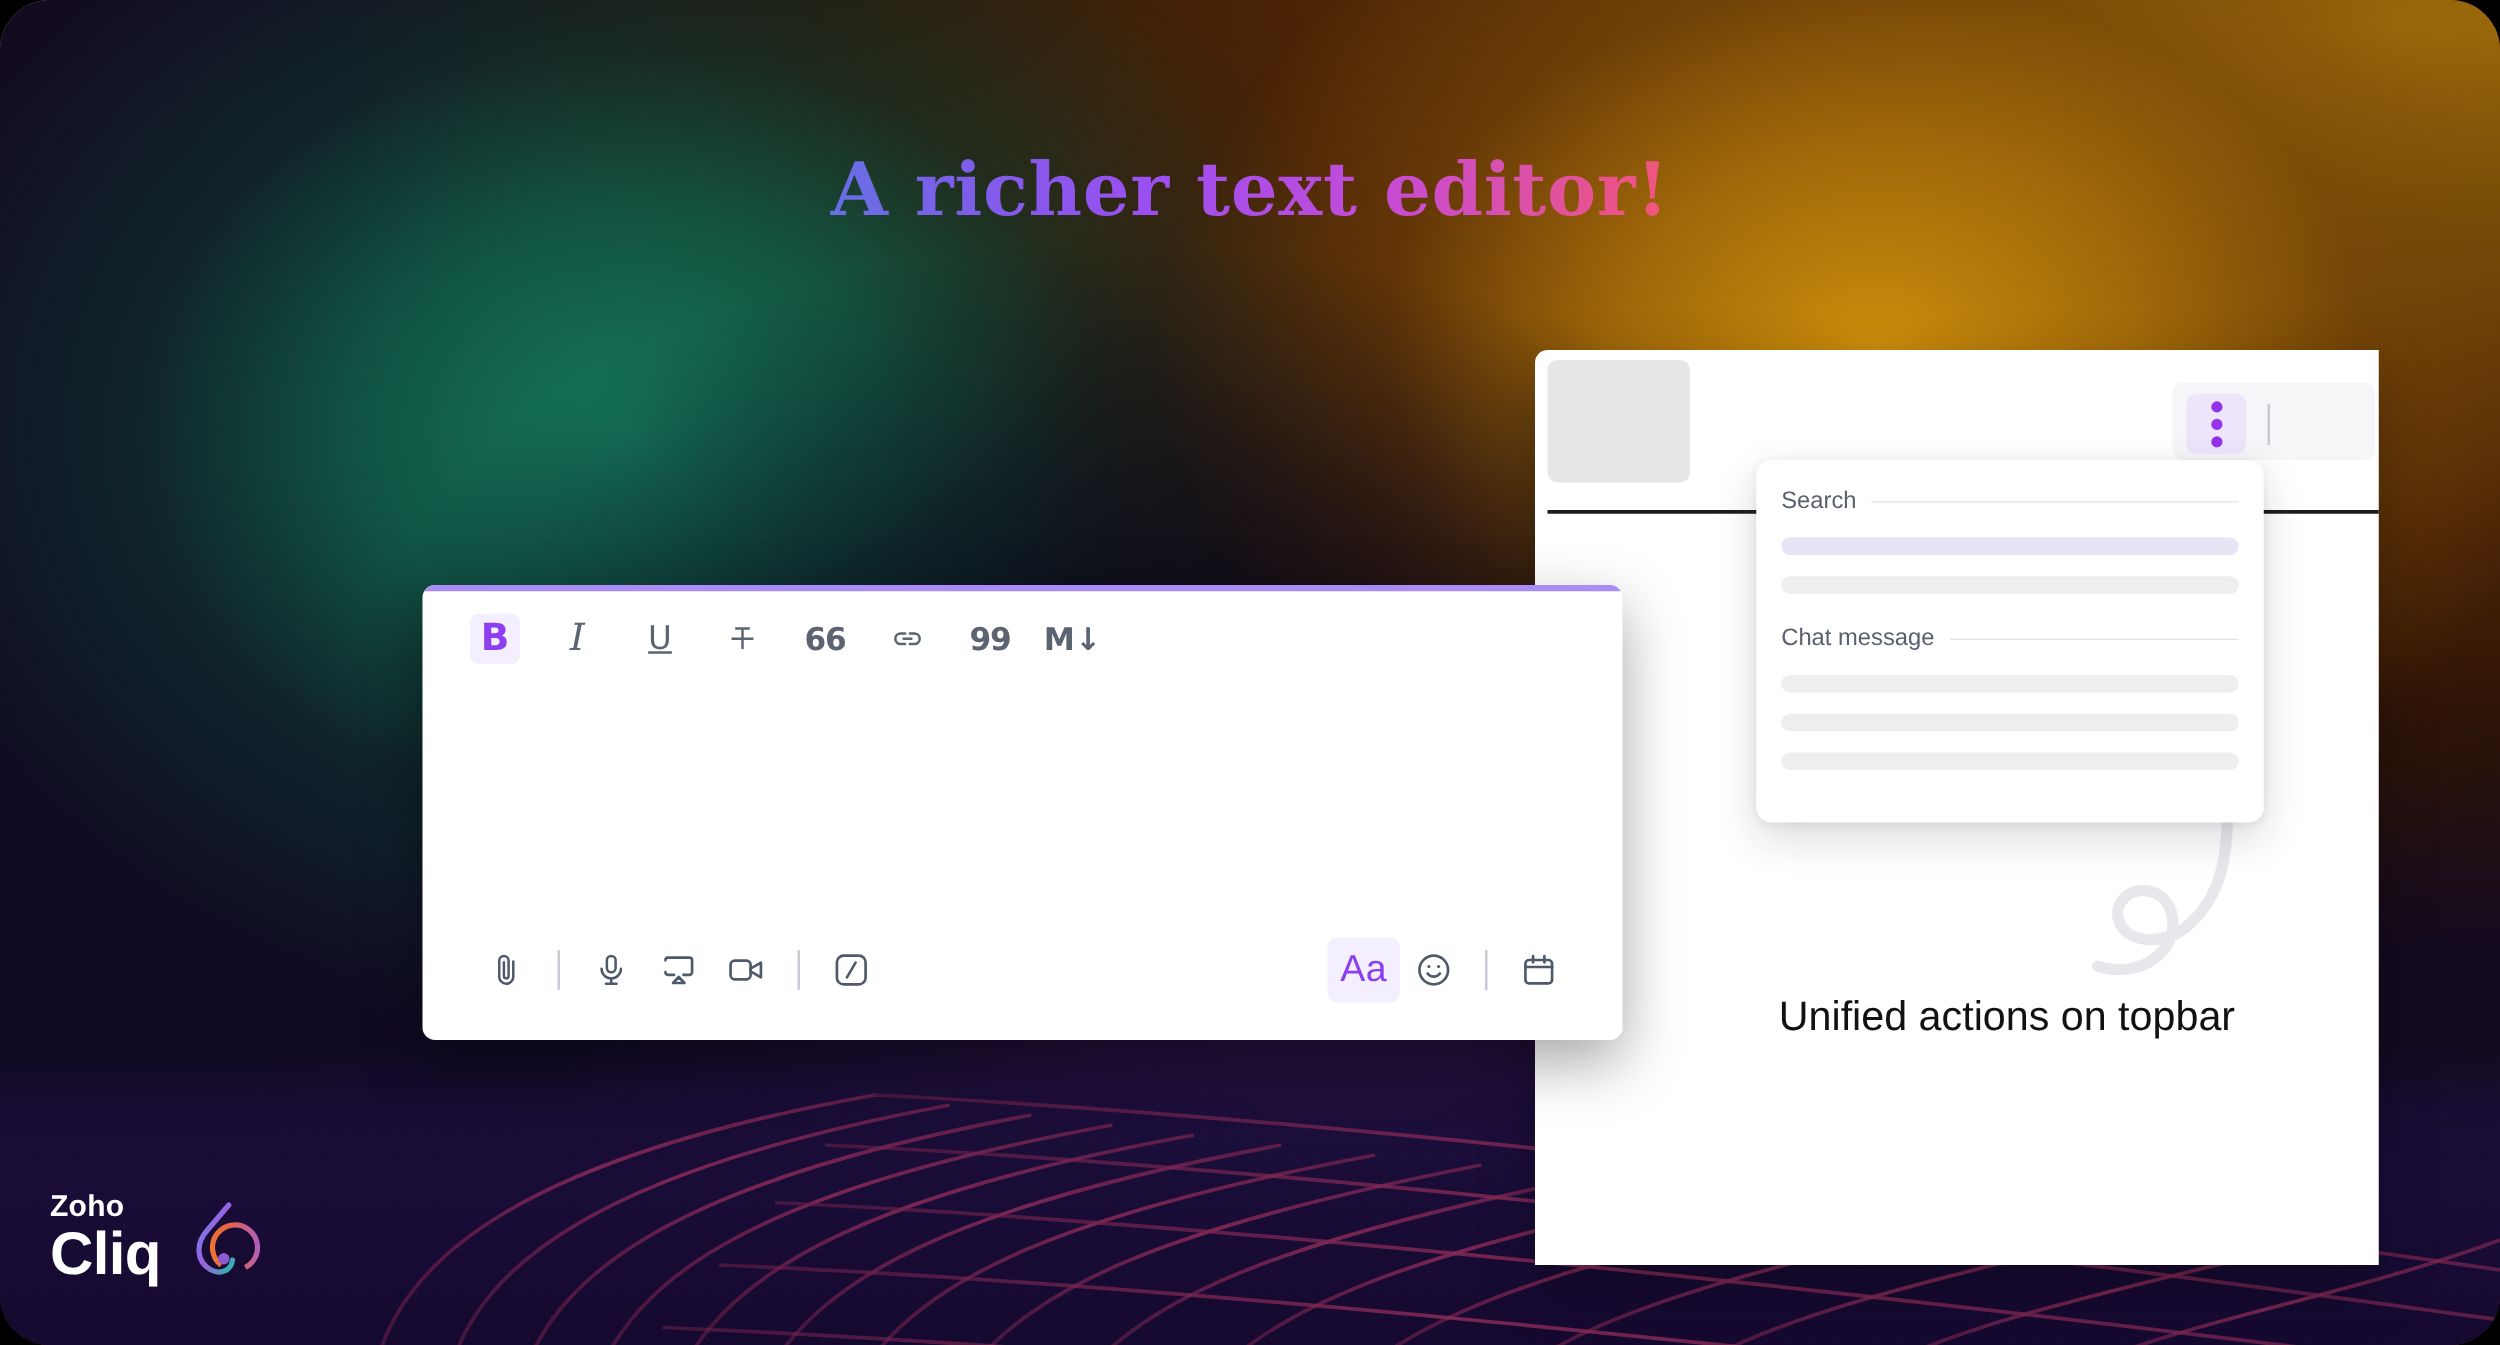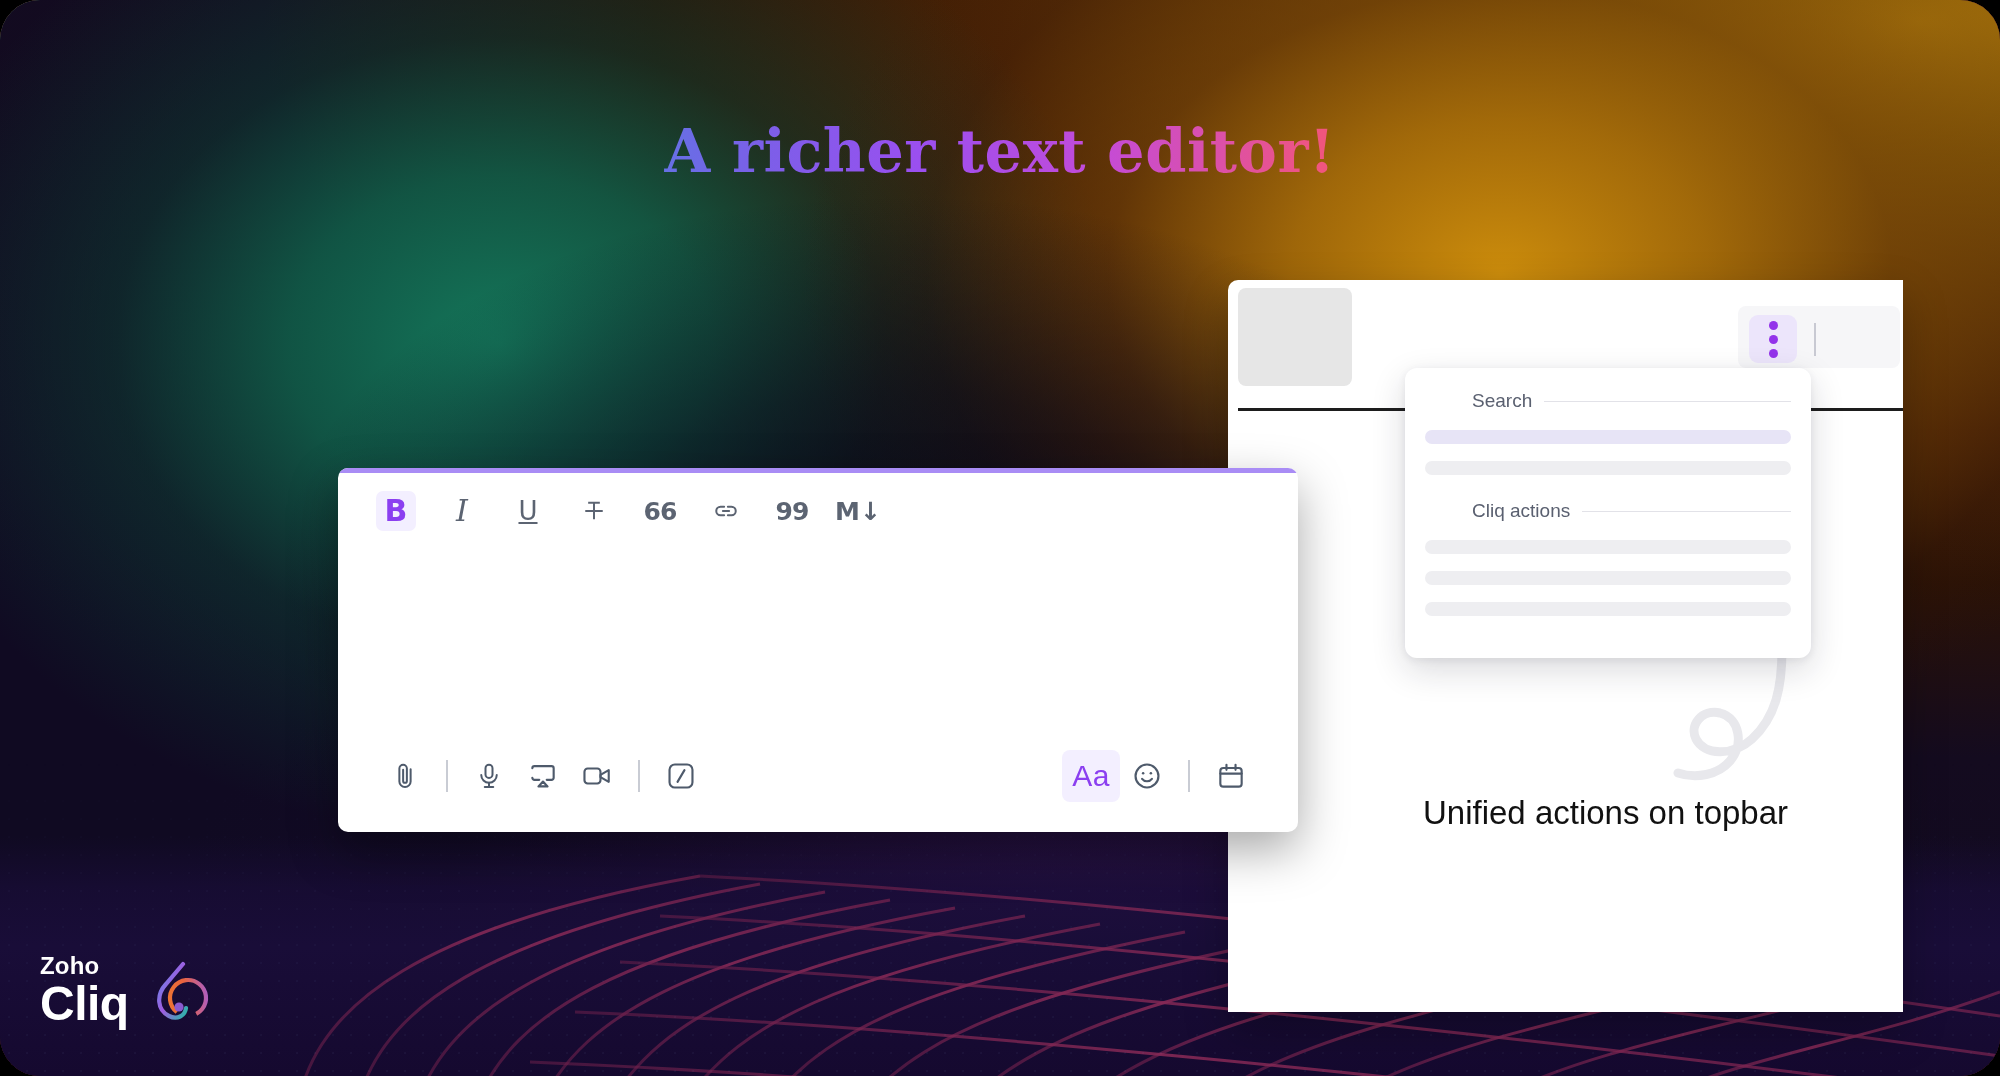--- a/index.html
+++ b/index.html
@@ -144,21 +144,21 @@
     background: #ffffff;
     border-radius: 12px;
     box-shadow: 0 12px 34px rgba(25,25,45,0.16), 0 2px 8px rgba(25,25,45,0.07);
     padding: 22px 20px 18px 20px;
   }
   .dd-section {
     display: flex; align-items: center; gap: 12px;
     margin-bottom: 18px;
   }
   .dd-section-label {
-    font-size: 19px; color: #5a6070; white-space: nowrap; margin-left: 47px;
+    font-size: 19px; color: #5a6070; white-space: nowrap;
   }
   .dd-section-rule { flex: 1; height: 1px; background: #e2e2e8; }
   .dd-bar { height: 14px; border-radius: 7px; background: #eeeef1; margin-bottom: 17px; }
   .dd-bar.active { background: #e7e4f6; }
   .dd-gap { height: 8px; }
 
   
   .editor {
     position: absolute;
     left: 338px; top: 468px;
@@ -311,21 +311,21 @@
     <div class="dd-section">
       <span class="dd-section-label">Search</span>
       <span class="dd-section-rule"></span>
     </div>
     <div class="dd-bar active"></div>
     <div class="dd-bar"></div>
 
     <div class="dd-gap"></div>
 
     <div class="dd-section">
-      <span class="dd-section-label">Cliq actions</span>
+      <span class="dd-section-label">Chat message</span>
       <span class="dd-section-rule"></span>
     </div>
     <div class="dd-bar"></div>
     <div class="dd-bar"></div>
     <div class="dd-bar"></div>
   </div>
 
   <div class="editor">
     <div class="editor-top-accent"></div>
 

